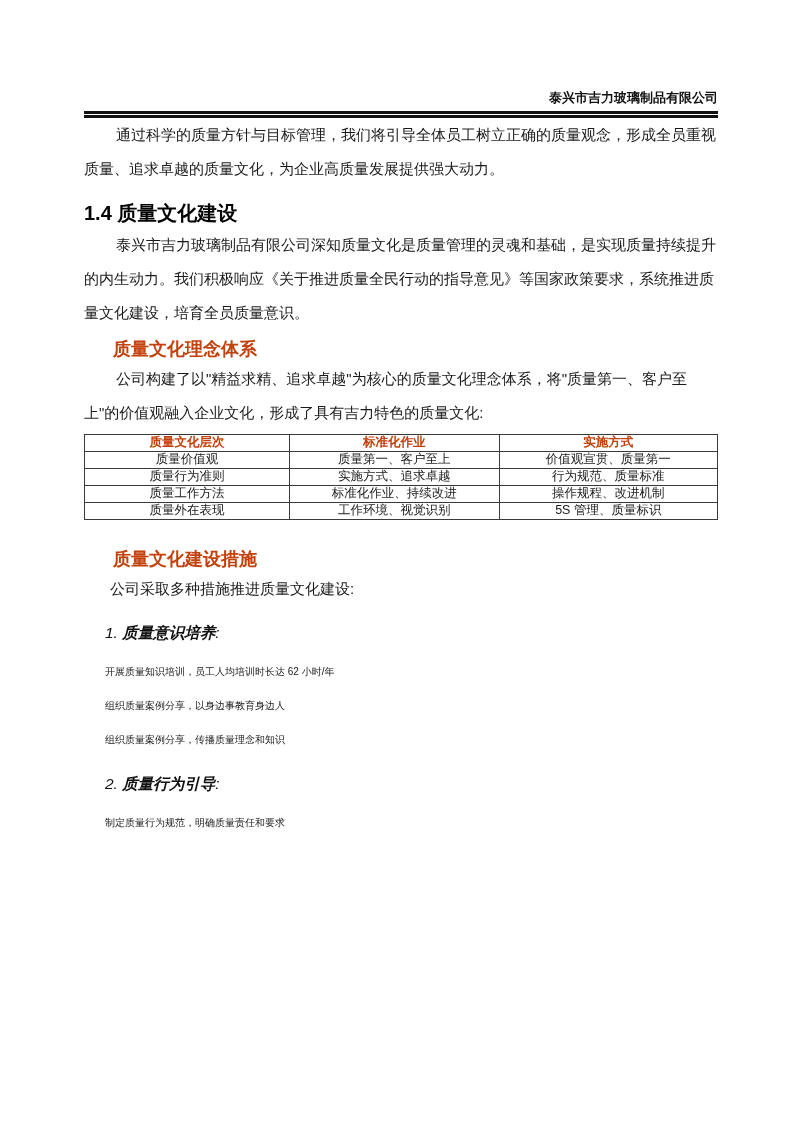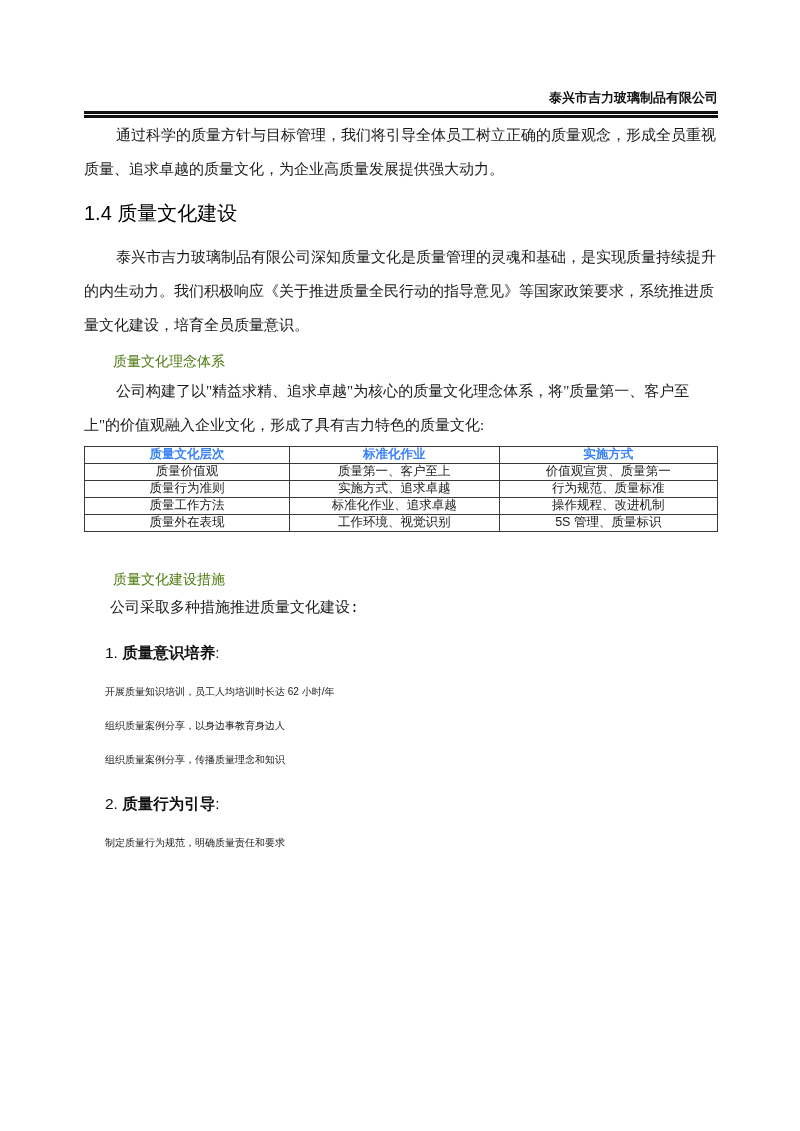--- a/index.html
+++ b/index.html
@@ -24,29 +24,29 @@
     line-height: 16px;
     color: #111;
   }
   .rule { margin-top: 5px; }
   .rule .bar-top { height: 2.5px; background: #111; }
   .rule .gap { height: 1.5px; background: #fff; }
   .rule .bar-bottom { height: 2.5px; background: #111; }
 
   
   p.body { font-size: 15px; line-height: 34px; margin: 0; }
-  .indent2 { text-indent: 32px; font-family: Liberation Serif, serif; }
+  .indent2 { text-indent: 32px; }
   .p1 { margin-top: 36px; }
   h1.sec {
-    font-size: 20px; font-weight: normal; color: #000;
-    margin: 12px 0 12px 0; line-height: 30px;
+    font-size: 20px; font-weight: bold; color: #000;
+    margin: 12px 0 0 0; line-height: 30px;
   }
   .p2 { margin-top: 2px; }
   h2.sub {
-    font-size: 14px; font-weight: normal; color: #4d7c0f;
+    font-size: 18px; font-weight: bold; color: #c2410c;
     margin: 6px 0 0 0; padding-left: 29px; line-height: 26px;
   }
   .p3 { margin-top: 10px; }
 
   
   table.concept {
     width: 100%;
     border-collapse: collapse;
     margin-top: 4px;
     font-size: 12.5px;
@@ -56,28 +56,28 @@
   table.concept th, table.concept td {
     border: 1px solid #3a3a3a;
     text-align: center;
     vertical-align: middle;
     padding: 0.5px 2px;
     height: 15px;
     line-height: 15px;
     overflow: hidden;
     white-space: nowrap;
   }
-  table.concept th { font-weight: bold; color: #3b82f6; }
+  table.concept th { font-weight: bold; color: #c2410c; }
 
   
-  h2.sub2 { margin-top: 34px; }
-  .p4 { margin-top: 18px; text-indent: 26px; font-family: Liberation Mono, monospace; }
+  h2.sub2 { margin-top: 26px; }
+  .p4 { margin-top: 18px; text-indent: 26px; }
   .item-head {
     font-size: 15.5px; margin-top: 15px; padding-left: 21px;
-    line-height: 24px; color: #111;
+    line-height: 24px; color: #111; font-style: italic;
   }
   .item-head .num { font-weight: normal; }
   .item-head .ttl { font-weight: bold; }
   .item-head .colon { font-weight: normal; }
   .points { padding-left: 21px; margin-top: 10px; }
   .points .pt { font-size: 10px; line-height: 34px; margin: 0; }
 
   
   .footer {
     position: absolute;
@@ -132,21 +132,21 @@
           <td>质量第一、客户至上</td>
           <td>价值观宣贯、质量第一</td>
         </tr>
         <tr>
           <td>质量行为准则</td>
           <td>实施方式、追求卓越</td>
           <td>行为规范、质量标准</td>
         </tr>
         <tr>
           <td>质量工作方法</td>
-          <td>标准化作业、追求卓越</td>
+          <td>标准化作业、持续改进</td>
           <td>操作规程、改进机制</td>
         </tr>
         <tr>
           <td>质量外在表现</td>
           <td>工作环境、视觉识别</td>
           <td>5S 管理、质量标识</td>
         </tr>
       </tbody>
     </table>
 

